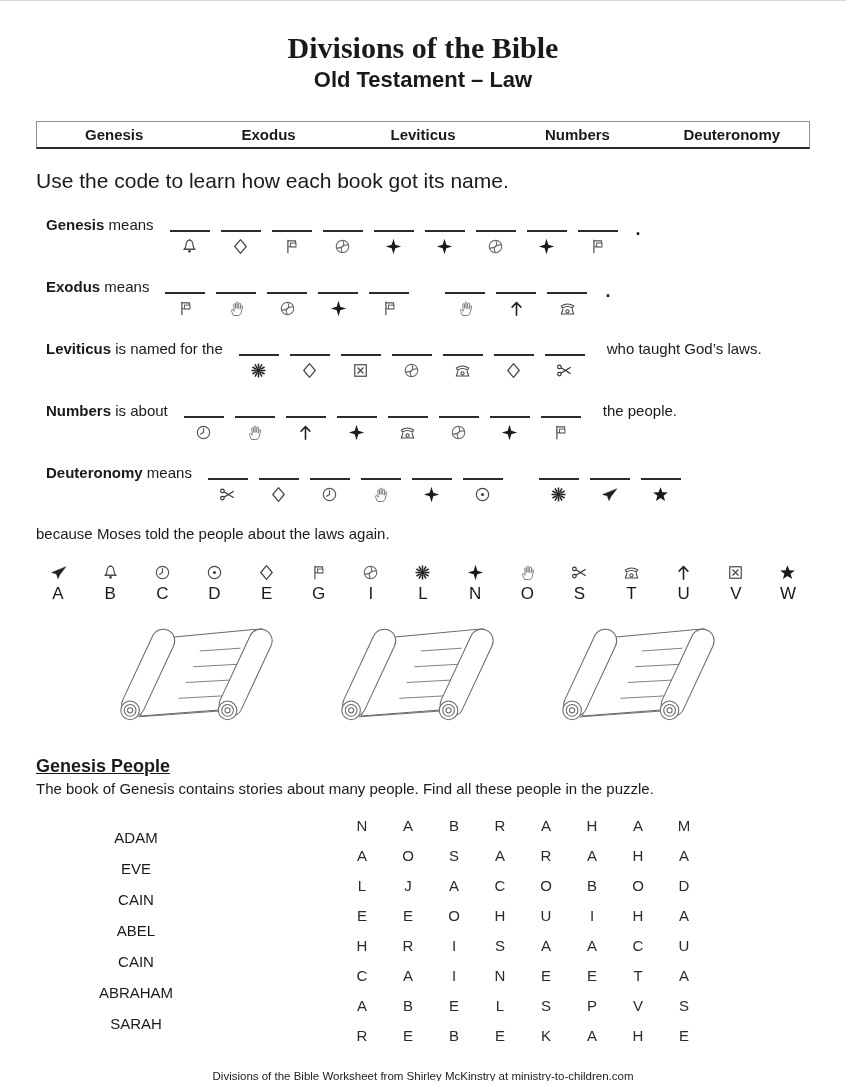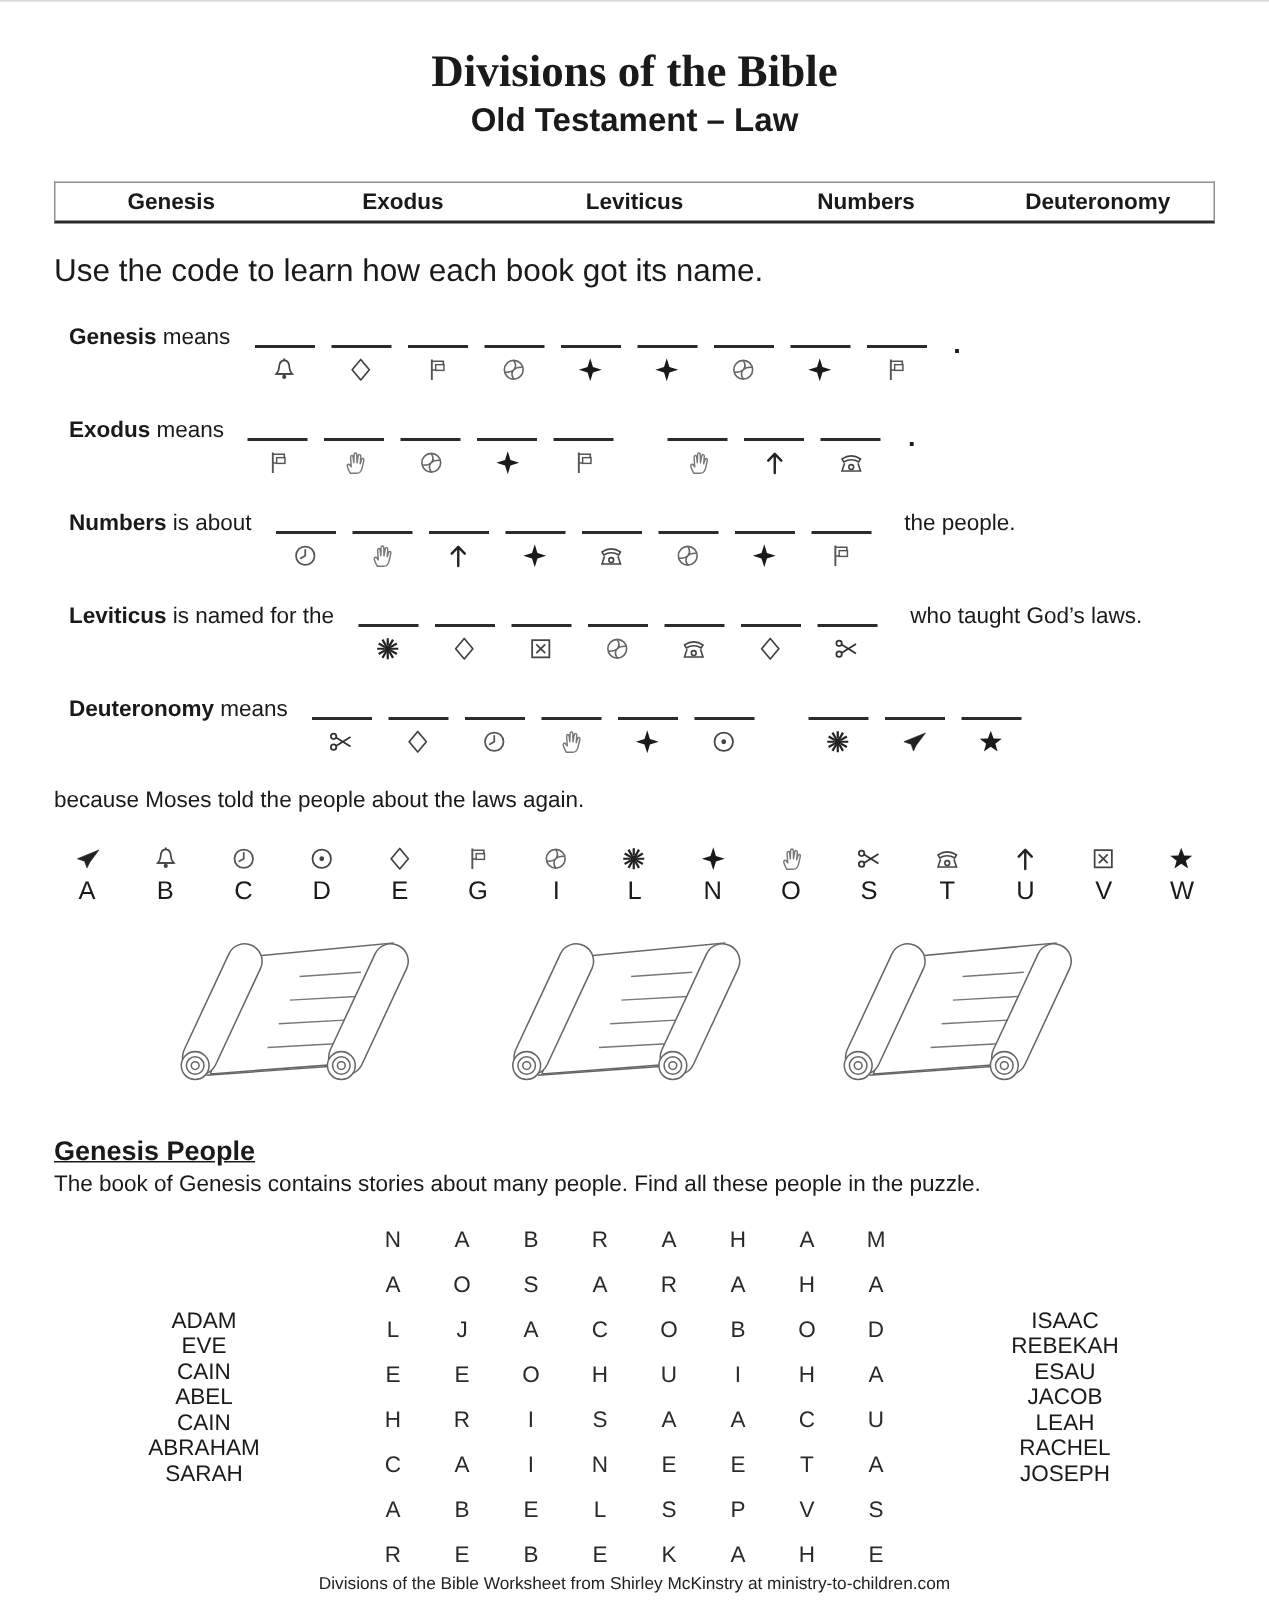--- a/index.html
+++ b/index.html
@@ -29,27 +29,27 @@
   .tail{font-size:15px;white-space:nowrap;padding-top:8px;margin-left:-14px;}
   .continuation{font-size:15px;margin:22px 0 6px;}
   .code-key{display:flex;justify-content:space-between;margin:16px 4px 8px;}
   .key-item{display:flex;flex-direction:column;align-items:center;width:36px;}
   .key-letter{font-size:17px;margin-top:3px;}
   .scrolls{display:flex;justify-content:center;gap:16px;margin:4px 0 6px;}
   .scroll{width:205px;height:116px;}
   .ws-heading{font-size:18px;text-decoration:underline;margin:24px 0 3px;font-weight:bold;}
   .ws-intro{font-size:15px;margin:0 0 20px;}
   .ws-wrap{display:flex;align-items:center;}
-  .ws-col{flex:0 0 200px;display:flex;flex-direction:column;text-align:center;font-size:15px;}
+  .ws-col{flex:0 0 200px;display:flex;flex-direction:column;gap:14px;text-align:center;font-size:15px;}
   .ws-grid-box{flex:1;display:flex;justify-content:center;}
   .ws-grid{
     display:grid;grid-template-columns:repeat(8,17px);
     column-gap:29px;row-gap:13px;font-size:15px;text-align:center;color:#2a2a2a;
   }
-  .footer{position:absolute;left:0;right:0;bottom:20px;text-align:center;font-size:11.5px;color:#222;}
+  .footer{position:absolute;left:0;right:0;bottom:0;text-align:center;font-size:11.5px;color:#222;}
 </style>
 </head>
 <body>
 
 <div class="page">
   <h1 class="title">Divisions of the Bible</h1>
   <h2 class="subtitle">Old Testament – Law</h2>
 
   <div class="books-row" id="books-row">
       <div class="book-cell">Genesis</div>
@@ -224,100 +224,20 @@
                 <g stroke="#444" stroke-width="1" fill="none">
                   <path d="M2.2 5.6 Q8 1.8 13.8 5.6 L12.7 7.5 Q8 4.7 3.3 7.5 Z"></path>
                   <path d="M3.8 8.3 L2.2 13.2 H13.8 L12.2 8.3"></path>
                   <circle cx="8" cy="10.7" r="1.5"></circle>
                 </g>
               </svg>
             </span>
           </span>
         </span>
         <span class="period">.</span>
-      </div>
-      <div class="cipher-line">
-        <span class="line-label"><b>Numbers</b> is about</span>
-        <span class="word">
-          <span class="slot">
-            <span class="bar"></span>
-            <span class="sym">
-              <svg viewBox="0 0 16 16">
-                <circle cx="8" cy="8" r="5.8" fill="none" stroke="#555" stroke-width="1.1"></circle>
-                <path d="M8 8 L8 4.3 M8 8 L5.2 9.6" stroke="#555" stroke-width="1.1" fill="none" stroke-linecap="round"></path>
-              </svg>
-            </span>
-          </span>
-          <span class="slot">
-            <span class="bar"></span>
-            <span class="sym">
-              <svg viewBox="0 0 16 16">
-                <path d="M5.2 14.6 C4.4 13 3.2 10.8 3.3 9.7 C3.4 8.8 4.4 8.7 4.9 9.4 L5.8 10.6 L5.4 4.6 C5.3 3.2 6.9 3.1 7 4.4 L7.4 8 L7.6 2.9 C7.7 1.6 9.2 1.6 9.3 2.9 L9.4 8 L10.2 3.7 C10.5 2.4 11.9 2.7 11.8 4 L11.4 8.6 L12.3 6 C12.7 4.8 14 5.3 13.7 6.5 C13.3 8.3 12.9 10.4 12.4 12 C11.9 13.7 10.9 14.6 9.2 14.6 Z" fill="none" stroke="#777" stroke-width="0.9" stroke-linejoin="round"></path>
-              </svg>
-            </span>
-          </span>
-          <span class="slot">
-            <span class="bar"></span>
-            <span class="sym">
-              <svg viewBox="0 0 16 16">
-                <g stroke="#222" stroke-width="1.5" fill="none" stroke-linecap="round" stroke-linejoin="round">
-                  <path d="M8 14.4 V2.8 M3.9 6.7 L8 2.4 L12.1 6.7"></path>
-                </g>
-              </svg>
-            </span>
-          </span>
-          <span class="slot">
-            <span class="bar"></span>
-            <span class="sym">
-              <svg viewBox="0 0 16 16">
-                <path d="M8 0.8 L9.7 6.3 L15.2 8 L9.7 9.7 L8 15.2 L6.3 9.7 L0.8 8 L6.3 6.3 Z" fill="#1a1a1a"></path>
-              </svg>
-            </span>
-          </span>
-          <span class="slot">
-            <span class="bar"></span>
-            <span class="sym">
-              <svg viewBox="0 0 16 16">
-                <g stroke="#444" stroke-width="1" fill="none">
-                  <path d="M2.2 5.6 Q8 1.8 13.8 5.6 L12.7 7.5 Q8 4.7 3.3 7.5 Z"></path>
-                  <path d="M3.8 8.3 L2.2 13.2 H13.8 L12.2 8.3"></path>
-                  <circle cx="8" cy="10.7" r="1.5"></circle>
-                </g>
-              </svg>
-            </span>
-          </span>
-          <span class="slot">
-            <span class="bar"></span>
-            <span class="sym">
-              <svg viewBox="0 0 16 16">
-                <circle cx="8" cy="8" r="5.9" fill="none" stroke="#666" stroke-width="1"></circle>
-                <path d="M8 2.3 Q10.3 5.6 8 8 Q5.7 10.4 8 13.7 M2.4 9.5 Q6.2 9.8 8 8 M13.6 6.5 Q9.8 6.2 8 8" fill="none" stroke="#666" stroke-width="1"></path>
-              </svg>
-            </span>
-          </span>
-          <span class="slot">
-            <span class="bar"></span>
-            <span class="sym">
-              <svg viewBox="0 0 16 16">
-                <path d="M8 0.8 L9.7 6.3 L15.2 8 L9.7 9.7 L8 15.2 L6.3 9.7 L0.8 8 L6.3 6.3 Z" fill="#1a1a1a"></path>
-              </svg>
-            </span>
-          </span>
-          <span class="slot">
-            <span class="bar"></span>
-            <span class="sym">
-              <svg viewBox="0 0 16 16">
-                <path d="M4.6 1.6 V14.4" stroke="#555" stroke-width="1.2"></path>
-                <path d="M4.6 2.7 H11.8 V8.2 H4.6" fill="none" stroke="#555" stroke-width="1"></path>
-                <rect x="7" y="4.8" width="5.2" height="3.6" fill="#fff" stroke="#555" stroke-width="0.9"></rect>
-              </svg>
-            </span>
-          </span>
-        </span>
-        <span class="tail">the people.</span>
       </div>
       <div class="cipher-line">
         <span class="line-label"><b>Leviticus</b> is named for the</span>
         <span class="word">
           <span class="slot">
             <span class="bar"></span>
             <span class="sym">
               <svg viewBox="0 0 16 16">
                 <g stroke="#222" stroke-width="1.4">
                   <line x1="10" y1="8" x2="14.6" y2="8"></line>
@@ -392,20 +312,100 @@
                 <g stroke="#333" stroke-width="1.1" fill="none">
                   <circle cx="3.2" cy="4.6" r="1.7"></circle>
                   <circle cx="3.2" cy="11.4" r="1.7"></circle>
                   <path d="M4.7 5.4 L13.8 11 M4.7 10.6 L13.8 5"></path>
                 </g>
               </svg>
             </span>
           </span>
         </span>
         <span class="tail">who taught God’s laws.</span>
+      </div>
+      <div class="cipher-line">
+        <span class="line-label"><b>Numbers</b> is about</span>
+        <span class="word">
+          <span class="slot">
+            <span class="bar"></span>
+            <span class="sym">
+              <svg viewBox="0 0 16 16">
+                <circle cx="8" cy="8" r="5.8" fill="none" stroke="#555" stroke-width="1.1"></circle>
+                <path d="M8 8 L8 4.3 M8 8 L5.2 9.6" stroke="#555" stroke-width="1.1" fill="none" stroke-linecap="round"></path>
+              </svg>
+            </span>
+          </span>
+          <span class="slot">
+            <span class="bar"></span>
+            <span class="sym">
+              <svg viewBox="0 0 16 16">
+                <path d="M5.2 14.6 C4.4 13 3.2 10.8 3.3 9.7 C3.4 8.8 4.4 8.7 4.9 9.4 L5.8 10.6 L5.4 4.6 C5.3 3.2 6.9 3.1 7 4.4 L7.4 8 L7.6 2.9 C7.7 1.6 9.2 1.6 9.3 2.9 L9.4 8 L10.2 3.7 C10.5 2.4 11.9 2.7 11.8 4 L11.4 8.6 L12.3 6 C12.7 4.8 14 5.3 13.7 6.5 C13.3 8.3 12.9 10.4 12.4 12 C11.9 13.7 10.9 14.6 9.2 14.6 Z" fill="none" stroke="#777" stroke-width="0.9" stroke-linejoin="round"></path>
+              </svg>
+            </span>
+          </span>
+          <span class="slot">
+            <span class="bar"></span>
+            <span class="sym">
+              <svg viewBox="0 0 16 16">
+                <g stroke="#222" stroke-width="1.5" fill="none" stroke-linecap="round" stroke-linejoin="round">
+                  <path d="M8 14.4 V2.8 M3.9 6.7 L8 2.4 L12.1 6.7"></path>
+                </g>
+              </svg>
+            </span>
+          </span>
+          <span class="slot">
+            <span class="bar"></span>
+            <span class="sym">
+              <svg viewBox="0 0 16 16">
+                <path d="M8 0.8 L9.7 6.3 L15.2 8 L9.7 9.7 L8 15.2 L6.3 9.7 L0.8 8 L6.3 6.3 Z" fill="#1a1a1a"></path>
+              </svg>
+            </span>
+          </span>
+          <span class="slot">
+            <span class="bar"></span>
+            <span class="sym">
+              <svg viewBox="0 0 16 16">
+                <g stroke="#444" stroke-width="1" fill="none">
+                  <path d="M2.2 5.6 Q8 1.8 13.8 5.6 L12.7 7.5 Q8 4.7 3.3 7.5 Z"></path>
+                  <path d="M3.8 8.3 L2.2 13.2 H13.8 L12.2 8.3"></path>
+                  <circle cx="8" cy="10.7" r="1.5"></circle>
+                </g>
+              </svg>
+            </span>
+          </span>
+          <span class="slot">
+            <span class="bar"></span>
+            <span class="sym">
+              <svg viewBox="0 0 16 16">
+                <circle cx="8" cy="8" r="5.9" fill="none" stroke="#666" stroke-width="1"></circle>
+                <path d="M8 2.3 Q10.3 5.6 8 8 Q5.7 10.4 8 13.7 M2.4 9.5 Q6.2 9.8 8 8 M13.6 6.5 Q9.8 6.2 8 8" fill="none" stroke="#666" stroke-width="1"></path>
+              </svg>
+            </span>
+          </span>
+          <span class="slot">
+            <span class="bar"></span>
+            <span class="sym">
+              <svg viewBox="0 0 16 16">
+                <path d="M8 0.8 L9.7 6.3 L15.2 8 L9.7 9.7 L8 15.2 L6.3 9.7 L0.8 8 L6.3 6.3 Z" fill="#1a1a1a"></path>
+              </svg>
+            </span>
+          </span>
+          <span class="slot">
+            <span class="bar"></span>
+            <span class="sym">
+              <svg viewBox="0 0 16 16">
+                <path d="M4.6 1.6 V14.4" stroke="#555" stroke-width="1.2"></path>
+                <path d="M4.6 2.7 H11.8 V8.2 H4.6" fill="none" stroke="#555" stroke-width="1"></path>
+                <rect x="7" y="4.8" width="5.2" height="3.6" fill="#fff" stroke="#555" stroke-width="0.9"></rect>
+              </svg>
+            </span>
+          </span>
+        </span>
+        <span class="tail">the people.</span>
       </div>
       <div class="cipher-line">
         <span class="line-label"><b>Deuteronomy</b> means</span>
         <span class="word">
           <span class="slot">
             <span class="bar"></span>
             <span class="sym">
               <svg viewBox="0 0 16 16">
                 <g stroke="#333" stroke-width="1.1" fill="none">
                   <circle cx="3.2" cy="4.6" r="1.7"></circle>
@@ -810,25 +810,16 @@
           <span>R</span>
           <span>E</span>
           <span>B</span>
           <span>E</span>
           <span>K</span>
           <span>A</span>
           <span>H</span>
           <span>E</span>
         </div>
     </div>
-    <div class="ws-col" id="ws-right">
-        <span>ISAAC</span>
-        <span>REBEKAH</span>
-        <span>ESAU</span>
-        <span>JACOB</span>
-        <span>LEAH</span>
-        <span>RACHEL</span>
-        <span>JOSEPH</span>
-      </div>
   </div>
 </div>
 
 <div class="footer">Divisions of the Bible Worksheet from Shirley McKinstry at ministry-to-children.com</div>
 
 </body></html>

